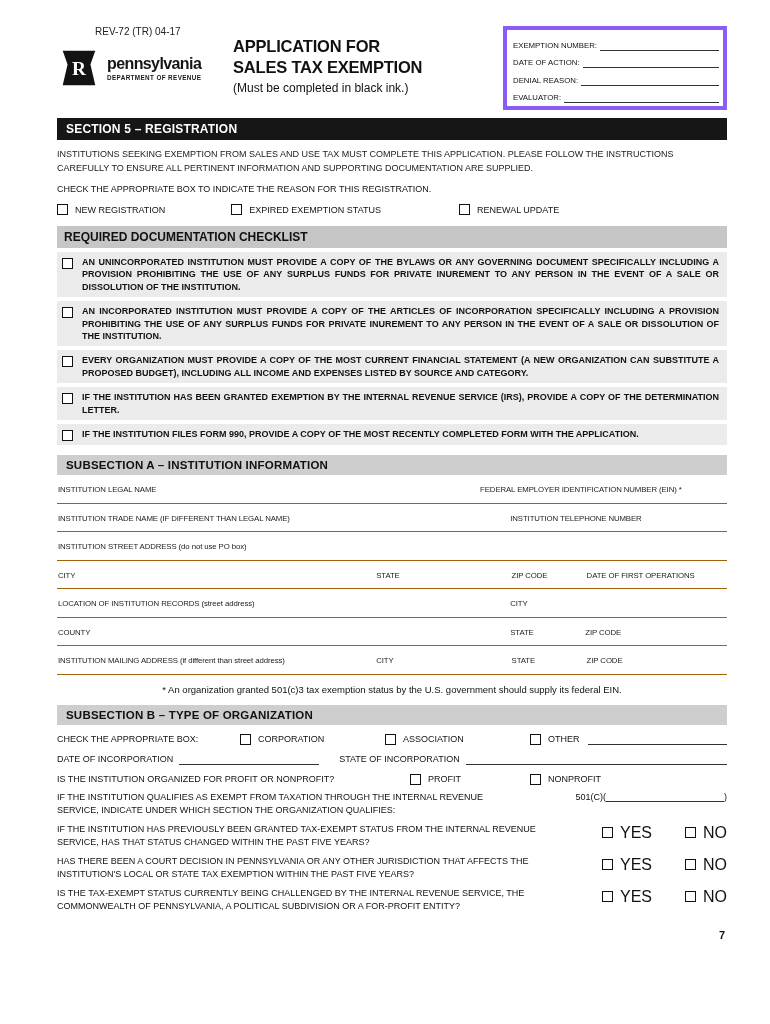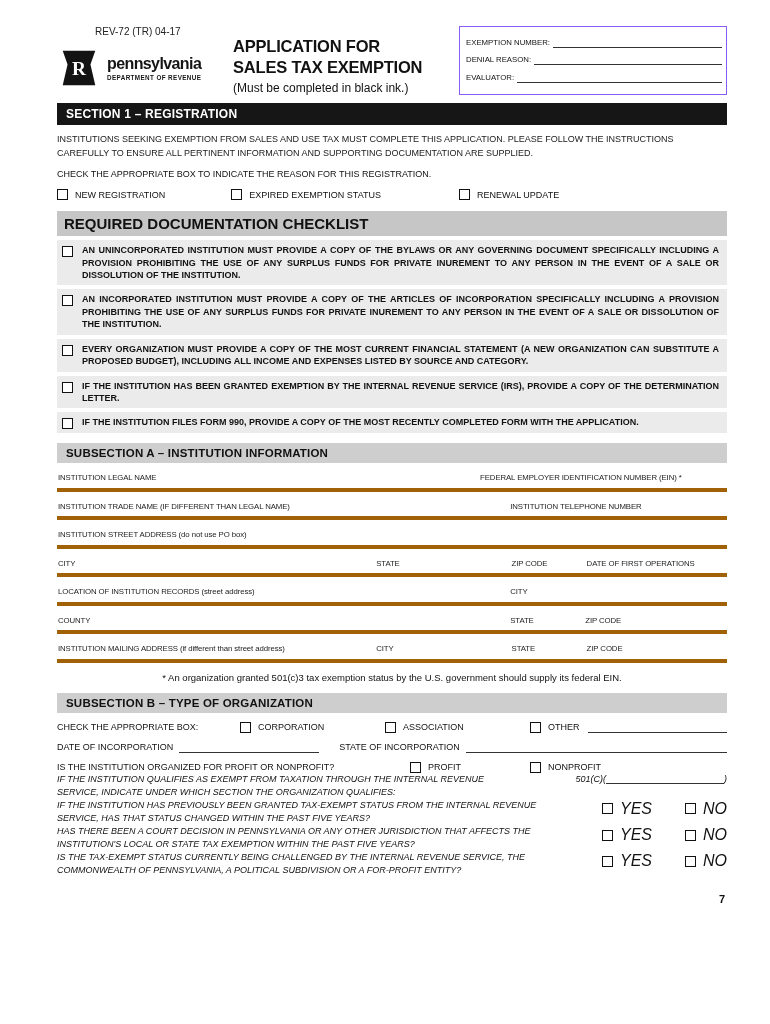--- a/index.html
+++ b/index.html
@@ -12,21 +12,21 @@
   .hdr-left { width: 176px; flex: none; }
   .form-no { font-size: 10px; color: #222; margin-left: 38px; }
   .logo-row { display: flex; align-items: center; margin-top: 9px; }
   .keystone { width: 44px; height: 44px; flex: none; }
   .brand-block { margin-left: 6px; }
   .brand { font-size: 16px; font-weight: bold; letter-spacing: -0.6px; color: #151515; line-height: 1; }
   .dept { font-size: 6.3px; font-weight: bold; letter-spacing: 0.4px; color: #151515; margin-top: 2px; }
   .hdr-center { flex: 1; padding-top: 10px; }
   .title-l1, .title-l2 { font-size: 16.5px; font-weight: bold; line-height: 1.25; letter-spacing: -0.2px; }
   .subtitle { font-size: 12px; margin-top: 4px; }
-  .hdr-right { width: 268px; flex: none; border: 1px solid #8b5cf6; padding: 3px 4px 3px 6px; }
+  .hdr-right { width: 224px; flex: none; border: 4px solid #8b5cf6; padding: 3px 4px 3px 6px; }
   .off-field { display: flex; align-items: flex-end; height: 17.5px; font-size: 7.8px; }
   .off-label { white-space: nowrap; padding-bottom: 1px; }
   .off-line { flex: 1; border-bottom: 1px solid #333; margin-left: 3px; height: 12px; }
 
   
   .bar-black { background: #161616; color: #fff; font-weight: bold; font-size: 12px;
                padding: 4px 9px; margin-top: 8px; letter-spacing: 0.2px; }
   .bar-gray { background: #cecece; color: #111; font-weight: bold; font-size: 11.5px;
               padding: 4px 9px; margin-top: 10px; letter-spacing: 0.2px; }
 
@@ -37,39 +37,39 @@
   
   .cb { width: 11px; height: 11px; border: 1.5px solid #111; background: #fff;
         display: inline-block; flex: none; }
 
   .reason-row { display: flex; align-items: center; margin: 10px 0 11px 0; font-size: 9px; }
   .reason-item { display: flex; align-items: center; }
   .reason-item .cb { margin-right: 7px; }
   .r1 { } .r2 { margin-left: 66px; } .r3 { margin-left: 78px; }
 
   
-  .chk-title { background: #c6c6c6; font-weight: bold; font-size: 15px; padding: 4px 7px; margin-top: 4px; }
+  .chk-title { background: #c6c6c6; font-weight: bold; font-size: 12px; padding: 4px 7px; margin-top: 4px; }
   .chk-item { background: #ebebeb; display: flex; align-items: flex-start;
               padding: 4px 8px 4px 5px; margin-top: 4px; }
   .chk-item .cb { margin-top: 2px; margin-right: 9px; }
   .chk-text { flex: 1; font-weight: bold; font-size: 9px; line-height: 1.38; text-align: justify; }
 
   
-  .frow { display: flex; border-bottom: 4px solid #a16207; min-height: 28.5px; }
+  .frow { display: flex; border-bottom: 1px solid #a16207; min-height: 28.5px; }
   .fcol { padding: 3px 2px 0 1px; }
   .flabel { font-size: 7.8px; color: #222; letter-spacing: -0.1px; }
 
   .footnote { font-size: 9.5px; text-align: center; margin: 9px 0 2px 0; }
 
   
   .b-row { display: flex; align-items: center; margin-top: 9px; font-size: 9px; }
   .opt { display: flex; align-items: center; }
   .opt .cb { margin-right: 7px; }
   .uline { border-bottom: 1px solid #333; height: 11px; display: inline-block; }
-  .q-block { display: flex; align-items: flex-start; margin-top: 0; font-style: italic; }
+  .q-block { display: flex; align-items: flex-start; margin-top: 6px; }
   .q-text { flex: 1; font-size: 9px; line-height: 1.45; padding-right: 34px; }
   .q-answers { width: 125px; flex: none; display: flex; justify-content: space-between;
                padding-top: 1px; }
   .irs-right { flex: none; display: flex; align-items: flex-end; font-size: 9px; padding-bottom: 1px; }
 
   .page-no { text-align: right; font-weight: bold; font-size: 11px; margin-top: 16px; padding-right: 2px; }
 </style>
 </head>
 <body>
 
@@ -95,31 +95,35 @@
       <div class="title-l2">SALES TAX EXEMPTION</div>
       <div class="subtitle">(Must be completed in black ink.)</div>
     </div>
 
     <div class="hdr-right">
       <div class="off-field">
         <span class="off-label">EXEMPTION NUMBER:</span>
         <span class="off-line"></span>
       </div>
       <div class="off-field">
+        <span class="off-label">DATE OF ACTION:</span>
+        <span class="off-line"></span>
+      </div>
+      <div class="off-field">
         <span class="off-label">DENIAL REASON:</span>
         <span class="off-line"></span>
       </div>
       <div class="off-field">
         <span class="off-label">EVALUATOR:</span>
         <span class="off-line"></span>
       </div>
     </div>
   </div>
 
-  <div class="bar-black">SECTION 1 – REGISTRATION</div>
+  <div class="bar-black">SECTION 5 – REGISTRATION</div>
 
   <div class="para">INSTITUTIONS SEEKING EXEMPTION FROM SALES AND USE TAX MUST COMPLETE THIS APPLICATION. PLEASE FOLLOW THE INSTRUCTIONS CAREFULLY TO ENSURE ALL PERTINENT INFORMATION AND SUPPORTING DOCUMENTATION ARE SUPPLIED.</div>
 
   <div class="prompt">CHECK THE APPROPRIATE BOX TO INDICATE THE REASON FOR THIS REGISTRATION.</div>
 
   <div class="reason-row">
     <span class="reason-item r1">
       <span class="cb"></span>
       <span>NEW REGISTRATION</span>
     </span>

